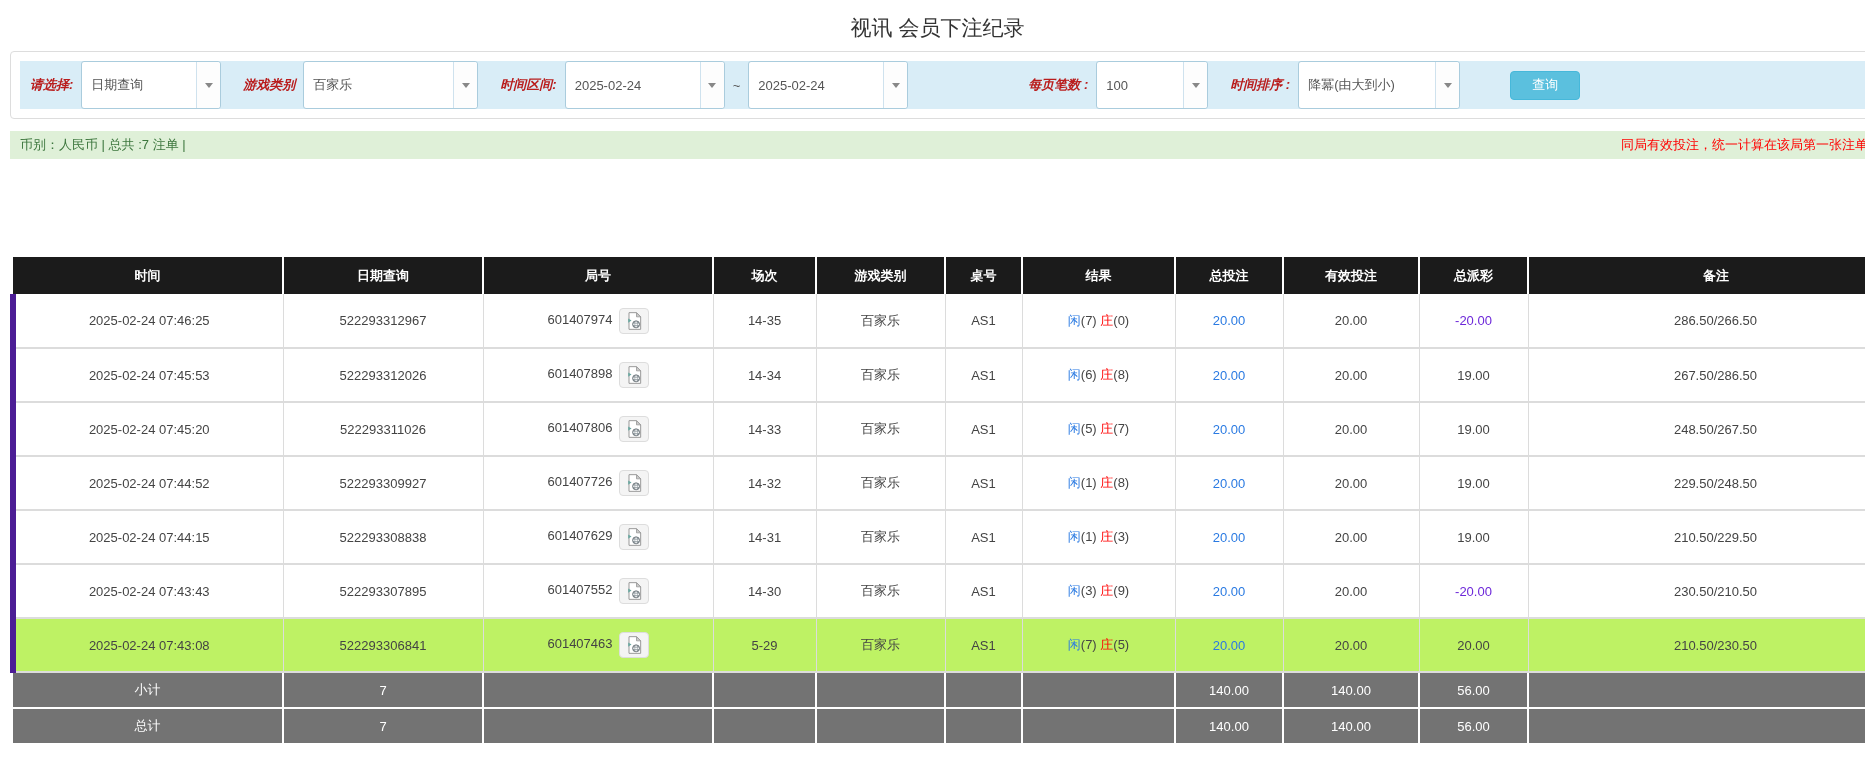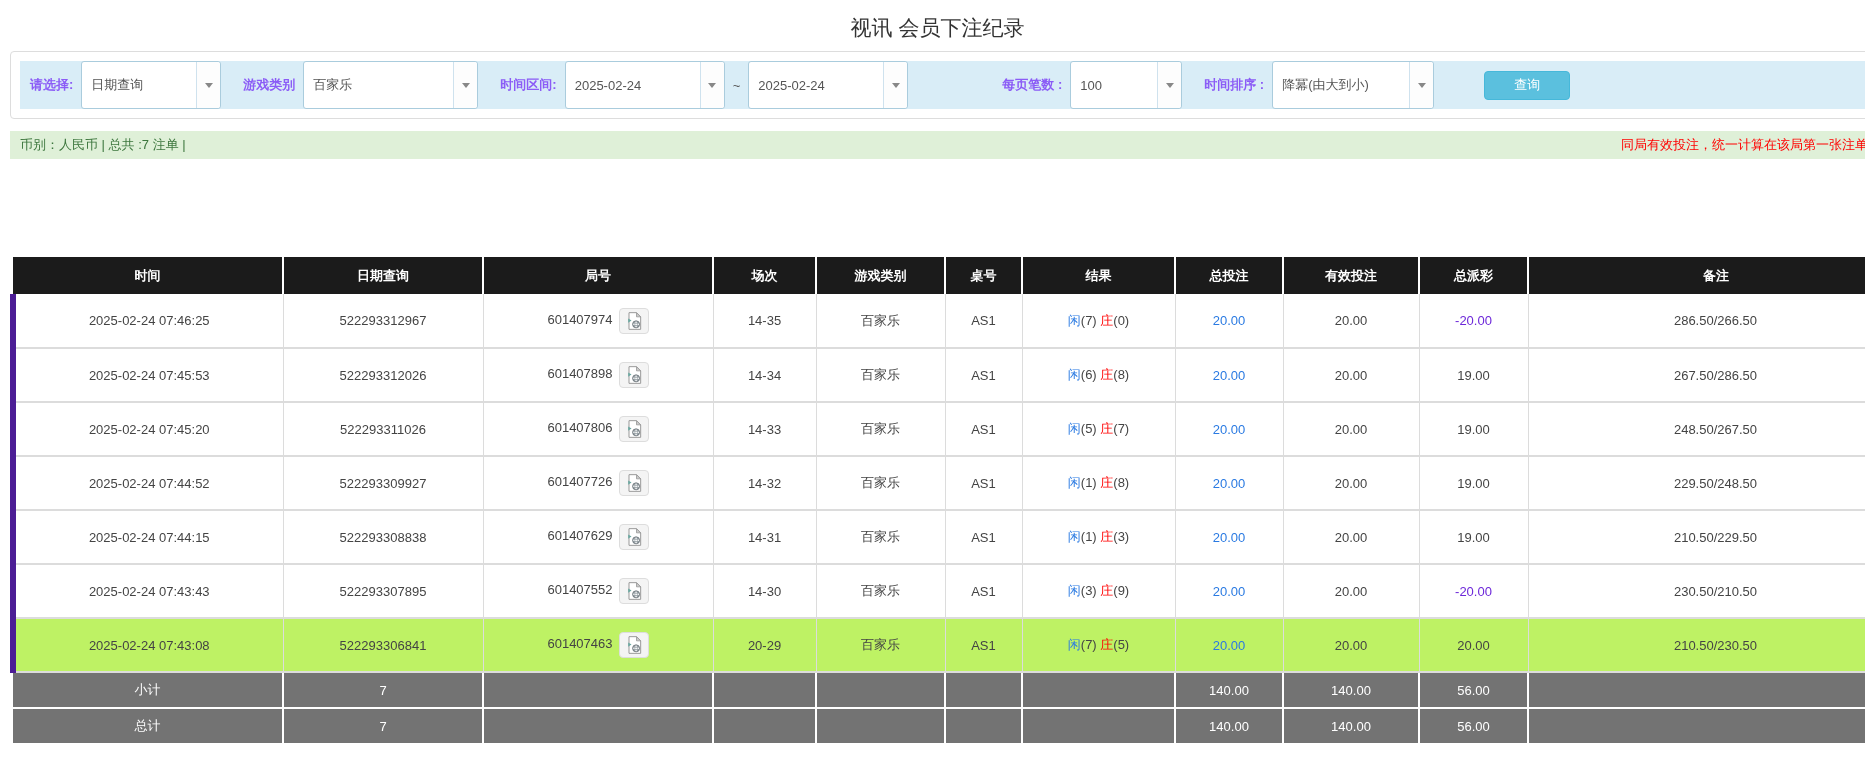--- a/index.html
+++ b/index.html
@@ -6,33 +6,33 @@
   html,body { width:1865px; height:769px; overflow:hidden; background:#fff;
               font-family:"Liberation Sans","DejaVu Sans",sans-serif; }
 
   .page-title { margin:14px 0 0 10px; font-size:21px; font-weight:400; color:#333;text-align:center; }
 
   
   .filter-panel { margin:9px 0 0 10px; width:1872px; border:1px solid #ddd;
                   border-radius:4px; background:#fff; padding:9px; }
   .filter-bar { background:#d9edf7; height:48px; display:flex; align-items:center;
                 padding:0 10px; font-size:13px; }
-  .flabel { font-weight:bold; color:#8b5cf6; white-space:nowrap; }
+  .flabel { font-weight:bold; color:#b91c1c; white-space:nowrap;font-style:italic; }
   .combo { display:inline-flex; align-items:stretch; height:48px; background:#fff;
            border:1px solid #aaccdd; border-radius:3px; margin-left:8px; }
   .combo .val { display:flex; align-items:center; padding:0 9px; font-size:13px;
                 color:#555; flex:1 1 auto; white-space:nowrap; overflow:hidden; }
   .combo .arrow-box { width:24px; border-left:1px solid #cfe2ee; display:flex;
                       align-items:center; justify-content:center; background:#fdfdfd;
                       border-radius:0 3px 3px 0; }
   .caret { width:0; height:0; border-left:4px solid transparent;
            border-right:4px solid transparent; border-top:5px solid #888; }
   .tilde { color:#555; margin-left:8px; }
   .gap1 { margin-left:22px; }
-  .btn-search { margin-left:50px; height:29px; padding:0 29px; background:#5bc0de;
+  .btn-search { margin-left:50px; height:29px; padding:0 21px; background:#5bc0de;
                 color:#fff; font-size:13px; border:1px solid #46b8da; border-radius:4px;
                 cursor:pointer; }
 
   
   .green-bar { margin:12px 0 0 10px; width:1862px; height:28px; background:#dff0d8;
                display:flex; align-items:center; justify-content:space-between;
                padding:0 10px; font-size:13px; }
   .green-bar .left-txt { color:#3c763d; white-space:nowrap; }
   .green-bar .right-txt { color:#f00; white-space:nowrap; margin-right:-6px; }
 
@@ -89,21 +89,21 @@
         </span>
     </span>
     <span class="tilde">~</span>
     <span class="combo" style="width:160px">
       <span class="val">2025-02-24</span>
       <span class="arrow-box">
           <span class="caret"></span>
         </span>
     </span>
 
-    <span class="flabel" style="margin-left:94px">每页笔数 :</span>
+    <span class="flabel" style="margin-left:120px">每页笔数 :</span>
     <span class="combo" style="width:112px">
       <span class="val">100</span>
       <span class="arrow-box">
           <span class="caret"></span>
         </span>
     </span>
 
     <span class="flabel gap1">时间排序 :</span>
     <span class="combo" style="width:162px">
       <span class="val">降冪(由大到小)</span>
@@ -343,21 +343,21 @@
                 <path d="M5 9l4 2.5L5 14z" fill="#6aa7a0"></path>
                 <circle cx="14.5" cy="16" r="4.2" fill="#9aa3a8" stroke="#6b7479"></circle>
                 <circle cx="14.5" cy="16" r="1.1" fill="#fff"></circle>
                 <circle cx="14.5" cy="13.4" r="0.9" fill="#fff"></circle>
                 <circle cx="14.5" cy="18.6" r="0.9" fill="#fff"></circle>
                 <circle cx="11.9" cy="16" r="0.9" fill="#fff"></circle>
                 <circle cx="17.1" cy="16" r="0.9" fill="#fff"></circle>
               </svg>
             </span>
     </td>
-    <td>20-29</td>
+    <td>5-29</td>
     <td>百家乐</td>
     <td>AS1</td>
     <td>
       <span class="p-blue">闲</span><span>(7)</span>
       <span class="b-red">庄</span><span>(5)</span>
     </td>
     <td class="blue">20.00</td>
     <td>20.00</td>
     <td>20.00</td>
     <td>210.50/230.50</td>

